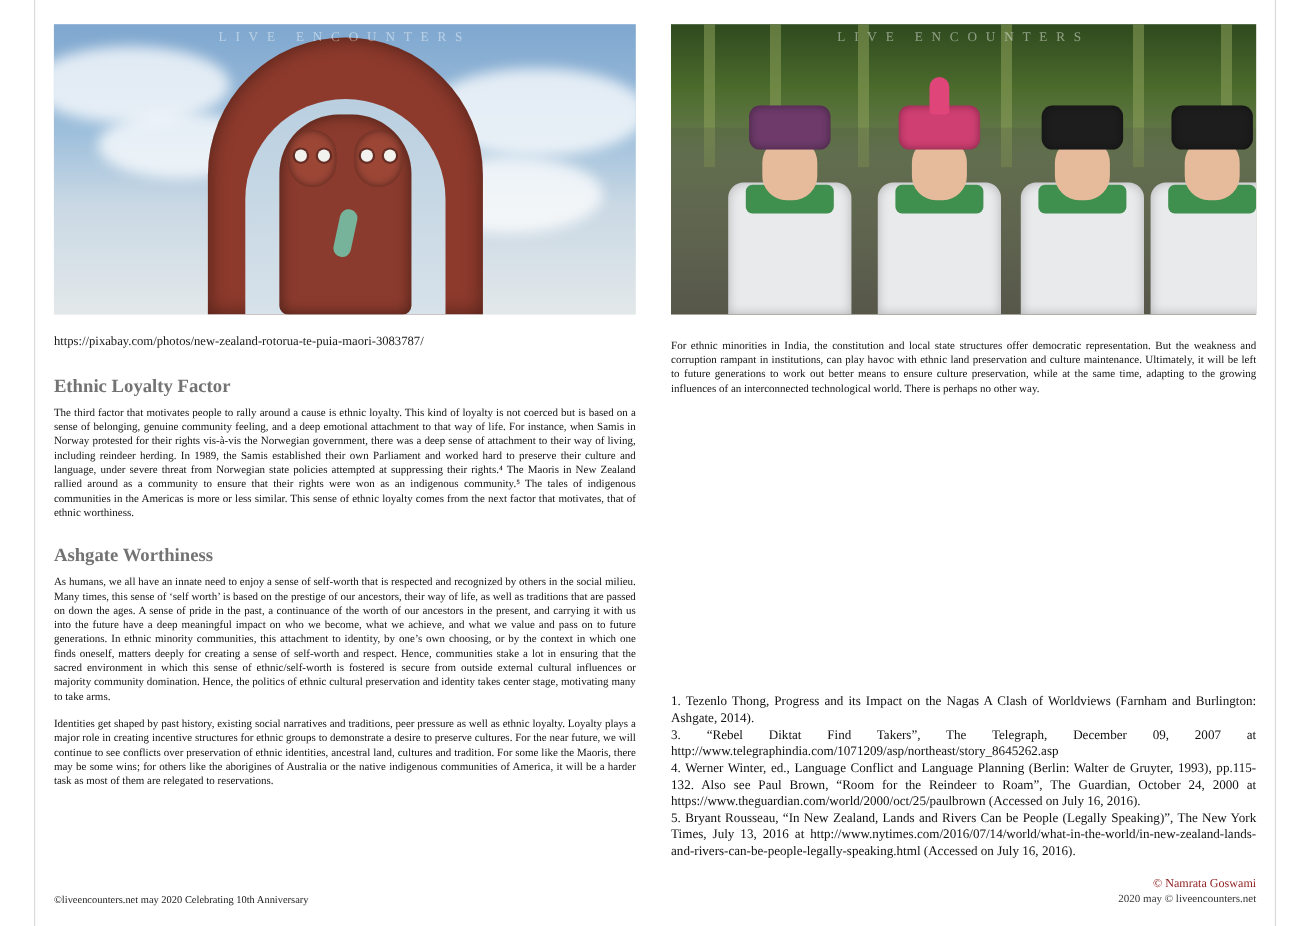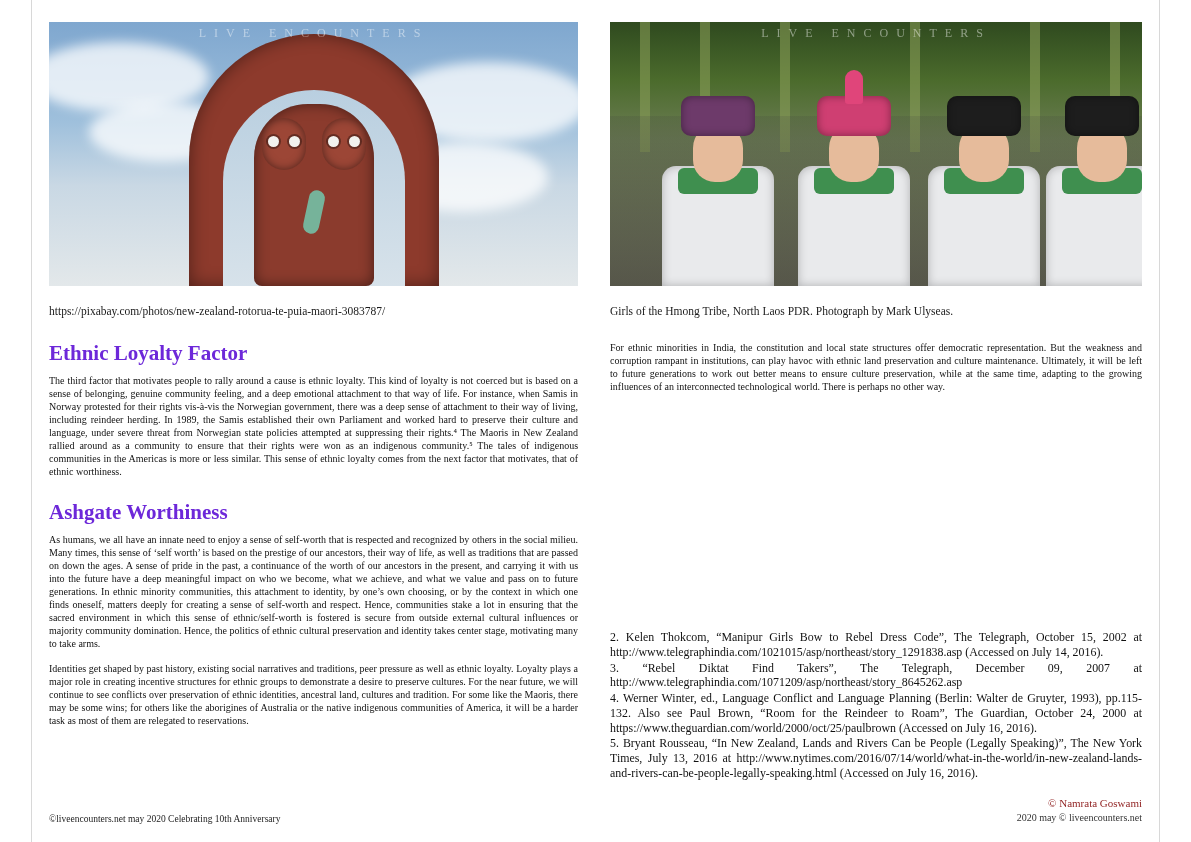--- a/index.html
+++ b/index.html
@@ -200,22 +200,22 @@
     bottom: 182px; left: 50%;
     transform: translateX(-50%);
     width: 18px; height: 34px;
     background: #e0457a;
     border-radius: 9px 9px 3px 3px;
   }
 
   
   h2.section {
     font-family: "Liberation Serif", serif;
-    color: #6d28d9;
-    font-size: 21px;
+    color: #737373;
+    font-size: 17px;
     font-weight: bold;
     margin: 22px 0 8px 0;
   }
   p.body {
     font-size: 10px;
     line-height: 1.30;
     margin: 0 0 12px 0;
     text-align: justify;
     color: #111;
   }
@@ -358,28 +358,27 @@
 
         <div class="girl" style="left:436px;">
           <div class="body"></div>
           <div class="collar"></div>
           <div class="head"></div>
           <div class="hat" style="background:#1d1d1d;"></div>
         </div>
 
         <div class="wm">LIVE ENCOUNTERS</div>
       </div>
-      <div class="caption">Girls of the Hmong Tribe, North Laos PDR. Photograph by Mark Ulyseas.</div>
 
       <div class="right-top-text" style="margin-top:22px;">
         <p class="body">For ethnic minorities in India, the constitution and local state structures offer democratic representation. But the weakness and corruption rampant in institutions, can play havoc with ethnic land preservation and culture maintenance. Ultimately, it will be left to future generations to work out better means to ensure culture preservation, while at the same time, adapting to the growing influences of an interconnected technological world. There is perhaps no other way.</p>
       </div>
 
       <div class="notes-block">
-        <p class="note">2. Kelen Thokcom, “Manipur Girls Bow to Rebel Dress Code”, The Telegraph, October 15, 2002 at http://www.telegraphindia.com/1021015/asp/northeast/story_1291838.asp (Accessed on July 14, 2016).</p>
+        <p class="note">1. Tezenlo Thong, Progress and its Impact on the Nagas A Clash of Worldviews (Farnham and Burlington: Ashgate, 2014).</p>
         <p class="note">3. “Rebel Diktat Find Takers”, The Telegraph, December 09, 2007 at http://www.telegraphindia.com/1071209/asp/northeast/story_8645262.asp</p>
         <p class="note">4. Werner Winter, ed., Language Conflict and Language Planning (Berlin: Walter de Gruyter, 1993), pp.115-132. Also see Paul Brown, “Room for the Reindeer to Roam”, The Guardian, October 24, 2000 at https://www.theguardian.com/world/2000/oct/25/paulbrown (Accessed on July 16, 2016).</p>
         <p class="note">5. Bryant Rousseau, “In New Zealand, Lands and Rivers Can be People (Legally Speaking)”, The New York Times, July 13, 2016 at http://www.nytimes.com/2016/07/14/world/what-in-the-world/in-new-zealand-lands-and-rivers-can-be-people-legally-speaking.html (Accessed on July 16, 2016).</p>
       </div>
 
       <div class="footer-right">
         <div class="author">© Namrata Goswami</div>
         <div class="site">2020 may © liveencounters.net</div>
       </div>
     </div>

